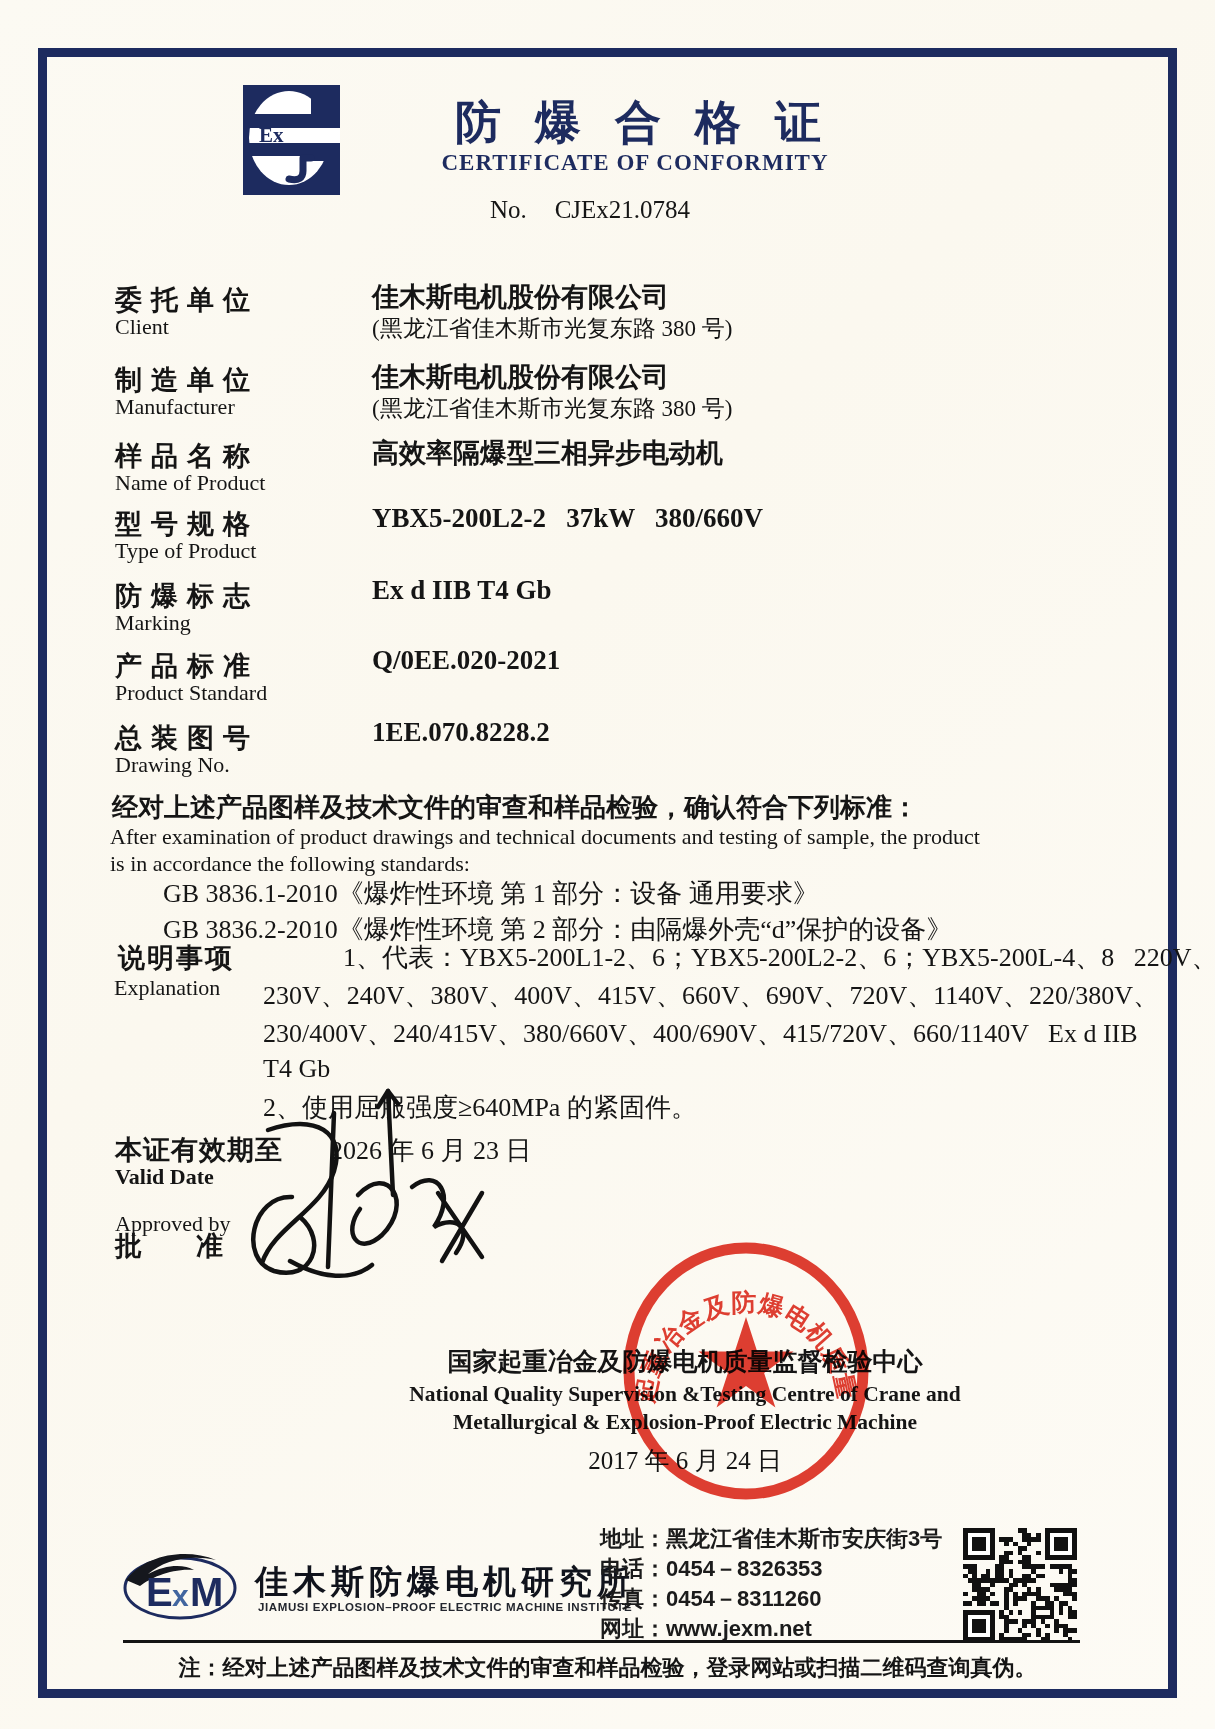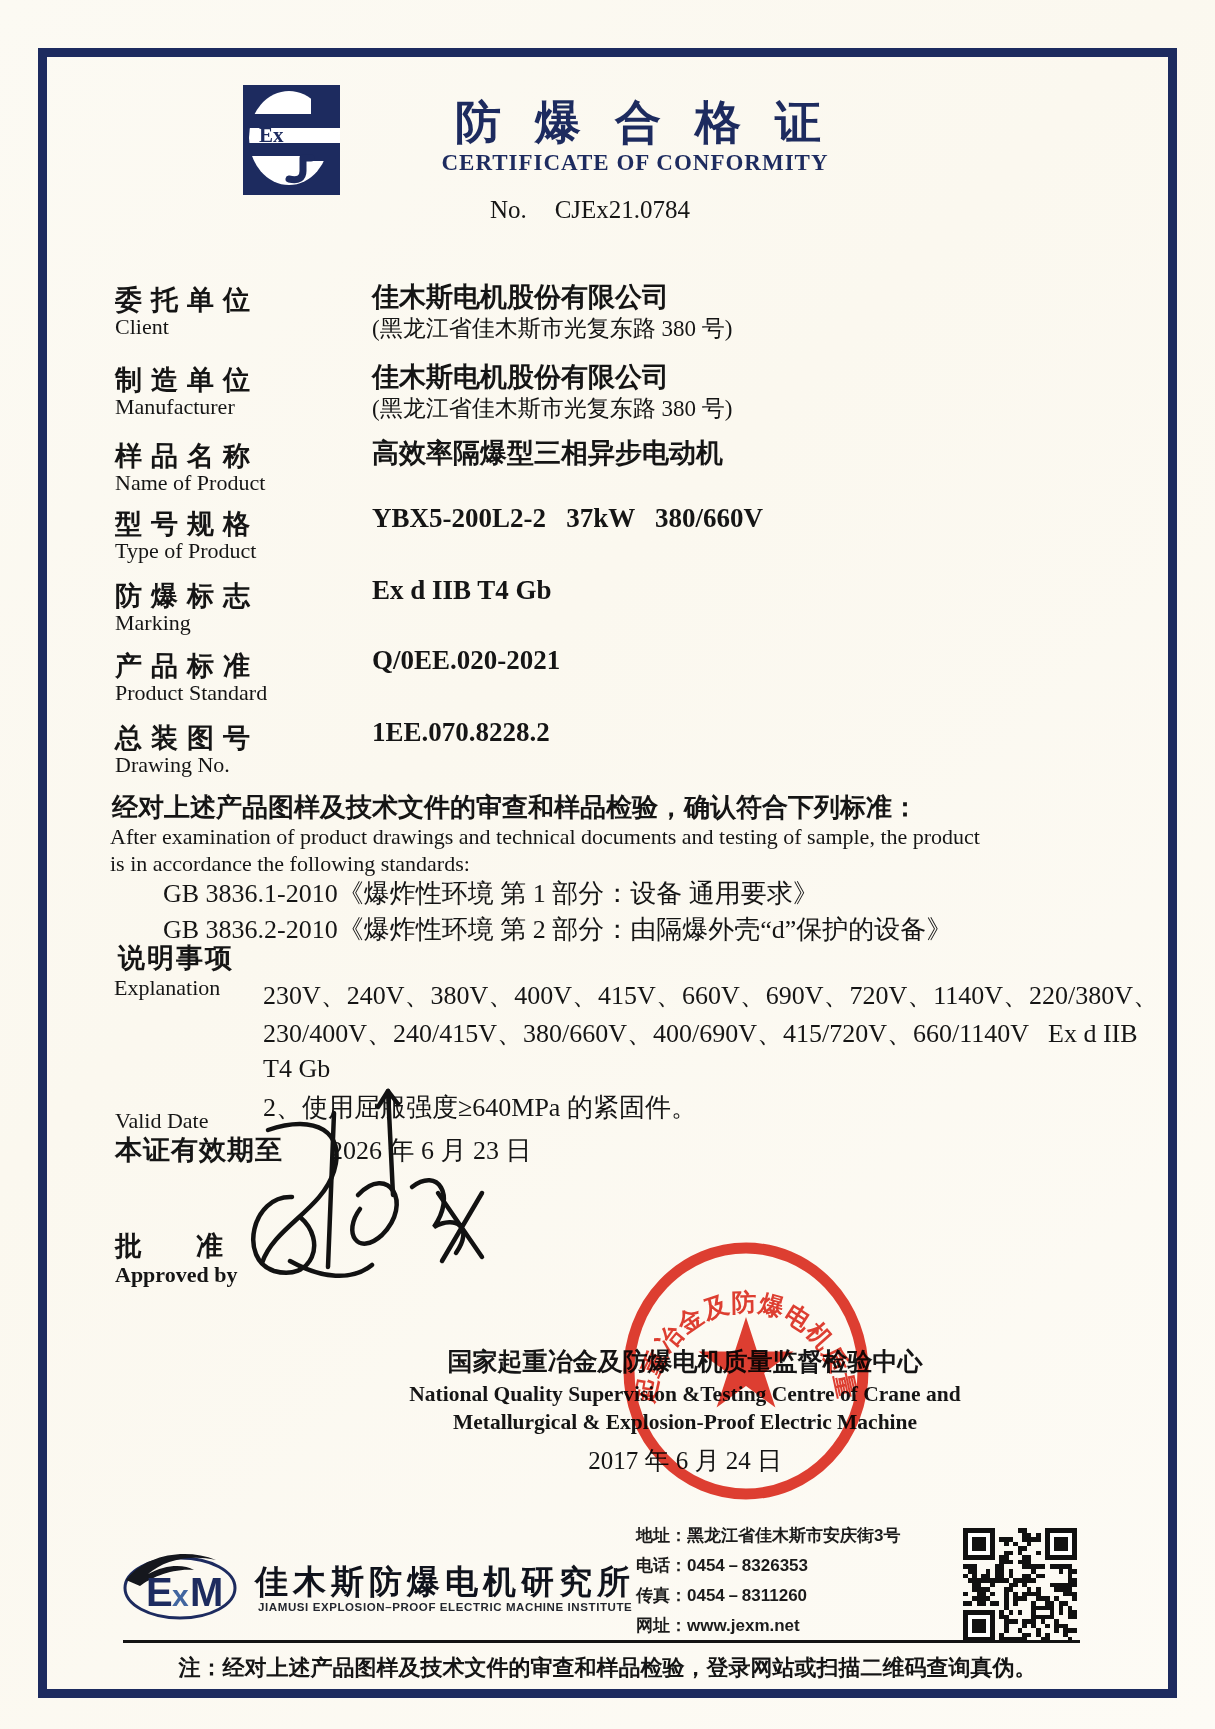--- a/index.html
+++ b/index.html
@@ -46,21 +46,21 @@
                font-weight:700; white-space:nowrap; }
   .issuer-en { left:385px; width:600px; text-align:center; font-size:21.5px; font-weight:700;
                font-family:"Liberation Serif", serif; white-space:nowrap; }
   .issue-date { left:385px; top:1444px; width:600px; text-align:center; font-size:25px;
                 font-family:"Liberation Serif", serif; white-space:pre; }
 
   .inst-cn { left:255px; top:1560px; font-size:33px; font-weight:700; letter-spacing:5px;
              color:#10131c; white-space:nowrap; }
   .inst-en { left:258px; top:1601px; font-size:11.5px; letter-spacing:.6px; color:#23262e;
              white-space:nowrap; font-weight:700; }
-  .contact-row { left:600px; font-size:17px; font-weight:700; white-space:nowrap; color:#1b1b1b;margin-left:36px; }
+  .contact-row { left:600px; font-size:22px; font-weight:700; white-space:nowrap; color:#1b1b1b; }
   .sep-line { left:123px; top:1640px; width:957px; height:3px; background:#141414; }
   .note { left:70px; top:1653px; width:1075px; text-align:center; font-size:22px; font-weight:700;
           white-space:nowrap; }
   .qr { left:963px; top:1528px; width:114px; height:114px; }
 </style>
 </head>
 <body>
 
 <div class="page">
   <div class="frame"></div>
@@ -115,31 +115,32 @@
   <div class="abs fvalue" style="top:717px">1EE.070.8228.2</div>
 
   <div class="abs stmt-en" style="top:824px">After examination of product drawings and technical documents and testing of sample, the product</div>
   <div class="abs stmt-cn">经对上述产品图样及技术文件的审查和样品检验，确认符合下列标准：</div>
   <div class="abs stmt-en" style="top:851px">is in accordance the following standards:</div>
   <div class="abs std" style="top:876px">GB 3836.1-2010《爆炸性环境 第 1 部分：设备 通用要求》</div>
   <div class="abs std" style="top:912px">GB 3836.2-2010《爆炸性环境 第 2 部分：由隔爆外壳“d”保护的设备》</div>
 
   <div class="abs flabel" style="top:940px; letter-spacing:2px; left:118px">说明事项</div>
   <div class="abs flabel-en" style="top:975px; left:114px">Explanation</div>
+  <div class="abs expl-line indent" style="top:940px">1、代表：YBX5-200L1-2、6；YBX5-200L2-2、6；YBX5-200L-4、8   220V、</div>
   <div class="abs expl-line" style="top:978px">230V、240V、380V、400V、415V、660V、690V、720V、1140V、220/380V、</div>
   <div class="abs expl-line" style="top:1016px">230/400V、240/415V、380/660V、400/690V、415/720V、660/1140V   Ex d IIB</div>
   <div class="abs expl-line" style="top:1054px">T4 Gb</div>
   <div class="abs expl-line" style="top:1090px">2、使用屈服强度≥640MPa 的紧固件。</div>
 
   <div class="abs flabel" style="top:1132px; letter-spacing:1px">本证有效期至</div>
-  <div class="abs flabel-en" style="top:1108px; font-weight:400">Valid Date</div>
+  <div class="abs flabel-en" style="top:1164px; font-weight:700">Valid Date</div>
   <div class="abs std" style="left:330px; top:1133px">2026 年 6 月 23 日</div>
 
   <div class="abs flabel" style="top:1228px; letter-spacing:0">批　　准</div>
-  <div class="abs flabel-en" style="top:1262px; font-weight:700">Approved by</div>
+  <div class="abs flabel-en" style="top:1211px; font-weight:400">Approved by</div>
 
   <div class="abs sig-svg">
     <svg width="265" height="235" viewBox="0 0 265 235">
       <g fill="none" stroke="#121212" stroke-width="4.5" stroke-linecap="round">
         <path d="M38,55 C86,38 116,58 104,96 C92,135 44,152 32,188"></path>
         <path d="M62,122 C22,120 8,184 44,196 C82,207 98,166 70,142"></path>
         <path d="M104,38 L98,192"></path>
         <path d="M128,120 C158,88 184,128 152,160 C128,182 112,158 130,134"></path>
         <path d="M163,120 L158,16"></path>
         <path d="M158,16 l-10,16 M158,16 l10,13"></path>

